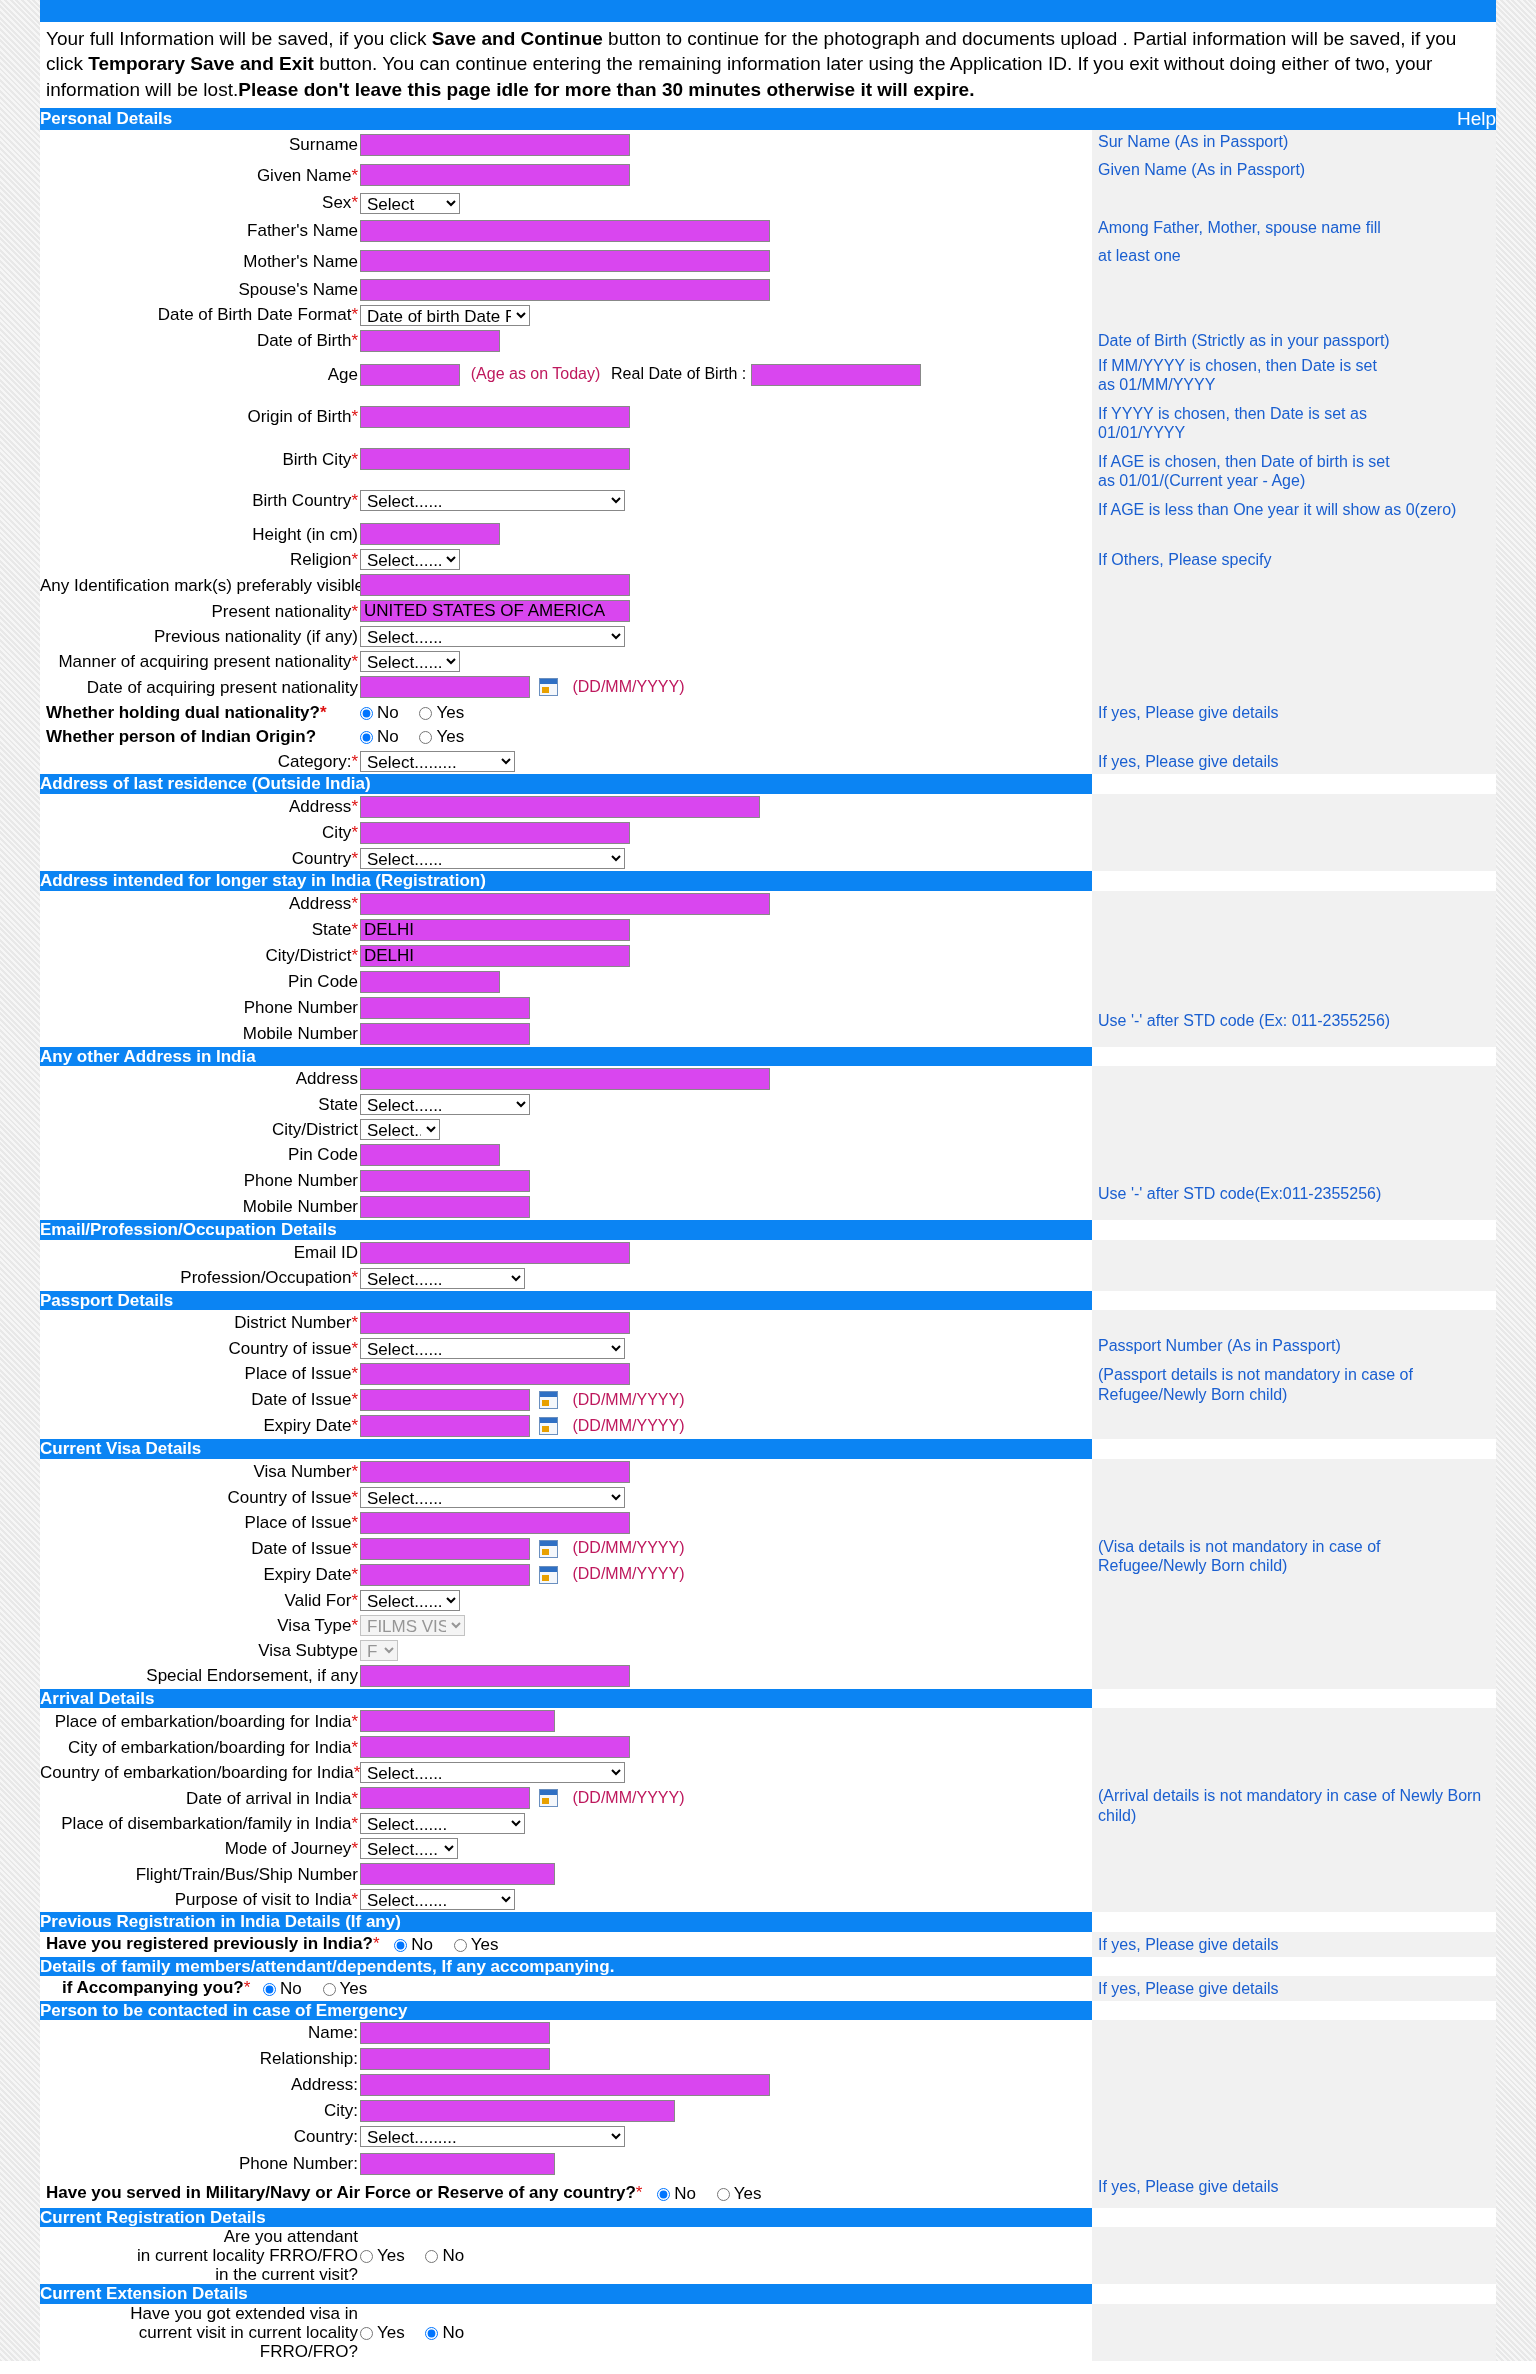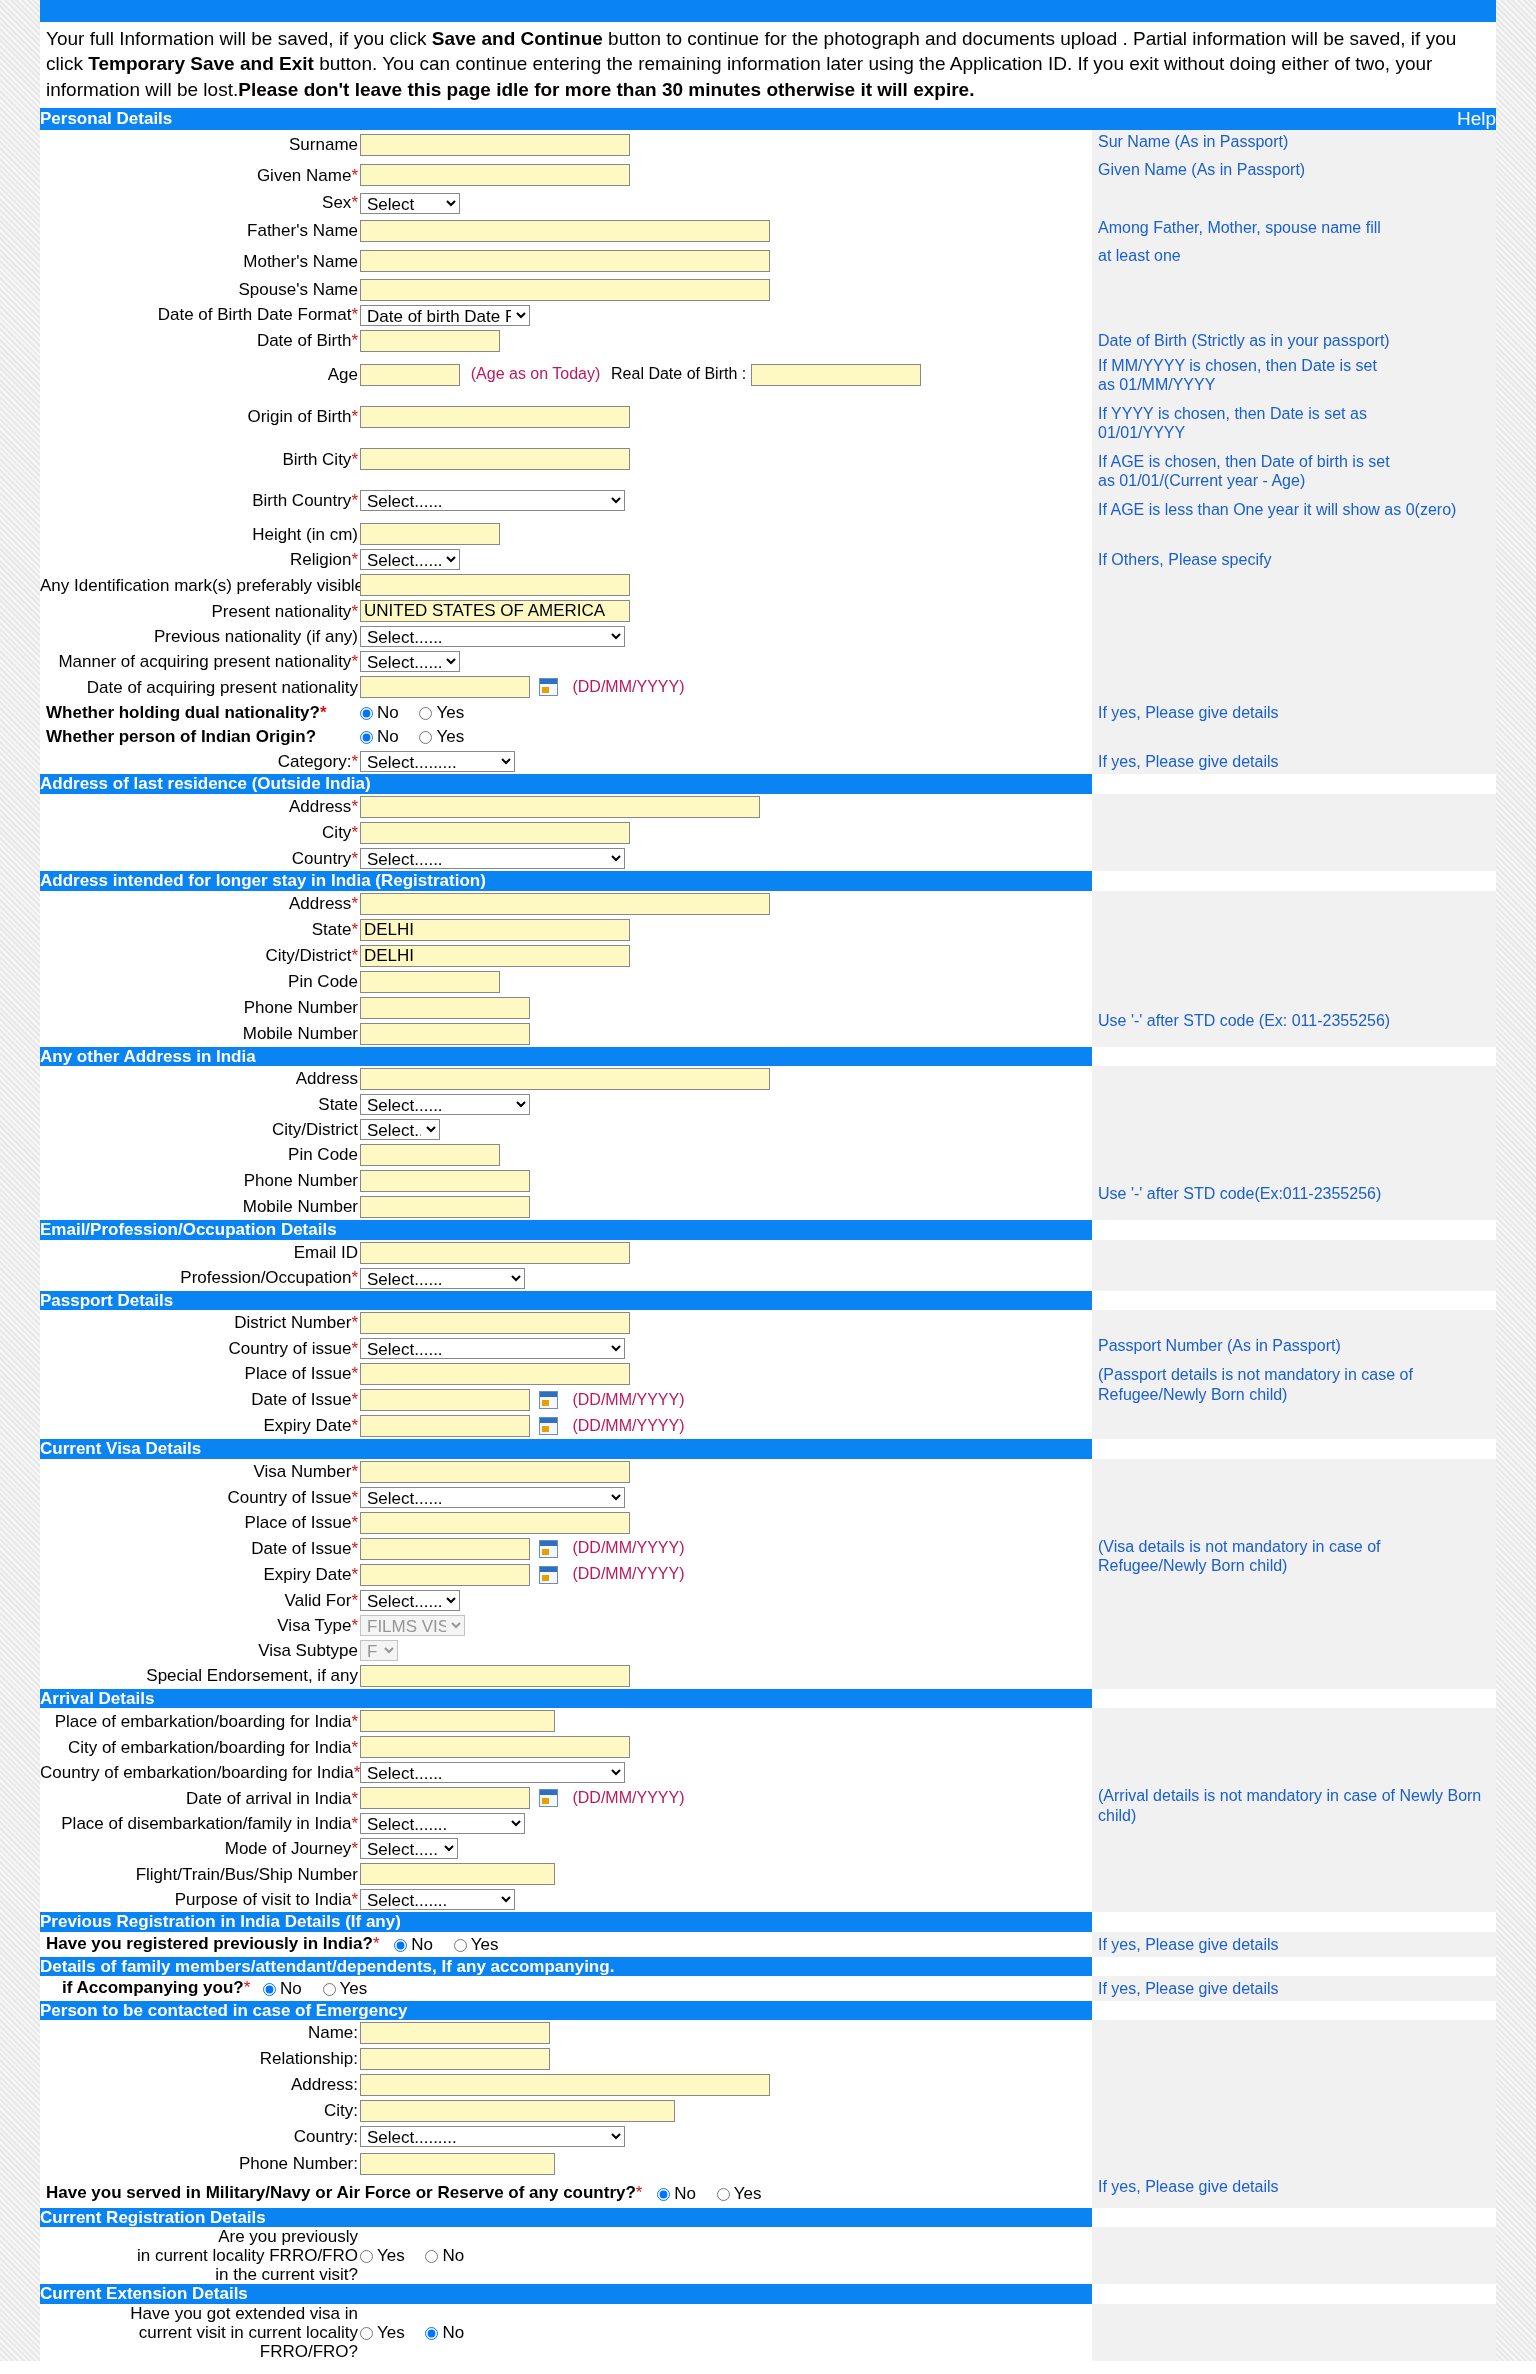--- a/index.html
+++ b/index.html
@@ -90,21 +90,21 @@
   .req { color: #d11; }
 
   .cell-field { padding: 2px 0 2px 0 !important; }
 
   input.txt {
     font-family: "Liberation Sans", sans-serif;
     font-size: 17px;
     height: 22px;
     padding: 0 3px;
     border: 1px solid #888;
-    background: #fef9c3;
+    background: #d946ef;
     color: #000;
     vertical-align: middle;
   }
   select.sel {
     font-family: "Liberation Sans", sans-serif;
     font-size: 17px;
     height: 21px;
     border: 1px solid #888;
     background: #fff;
     color: #000;
@@ -798,21 +798,21 @@
         </td>
       </tr>
 
       <tr>
         <td colspan="2" class="sectionbar">Current Registration Details</td>
         <td class="help white"></td>
       </tr>
 
       <tr>
         <td class="row-label multi">
-          <div>Are you previously</div>
+          <div>Are you attendant</div>
           <div>in current locality FRRO/FRO</div>
           <div>in the current visit?</div>
         </td>
         <td class="cell-field">
           <span class="radio-wrap">
             <label><input type="radio" name="curreg" style=""><span>Yes</span></label>
             <label><input type="radio" name="curreg" style=""><span>No</span></label>
           </span>
         </td>
         <td class="help"></td>

